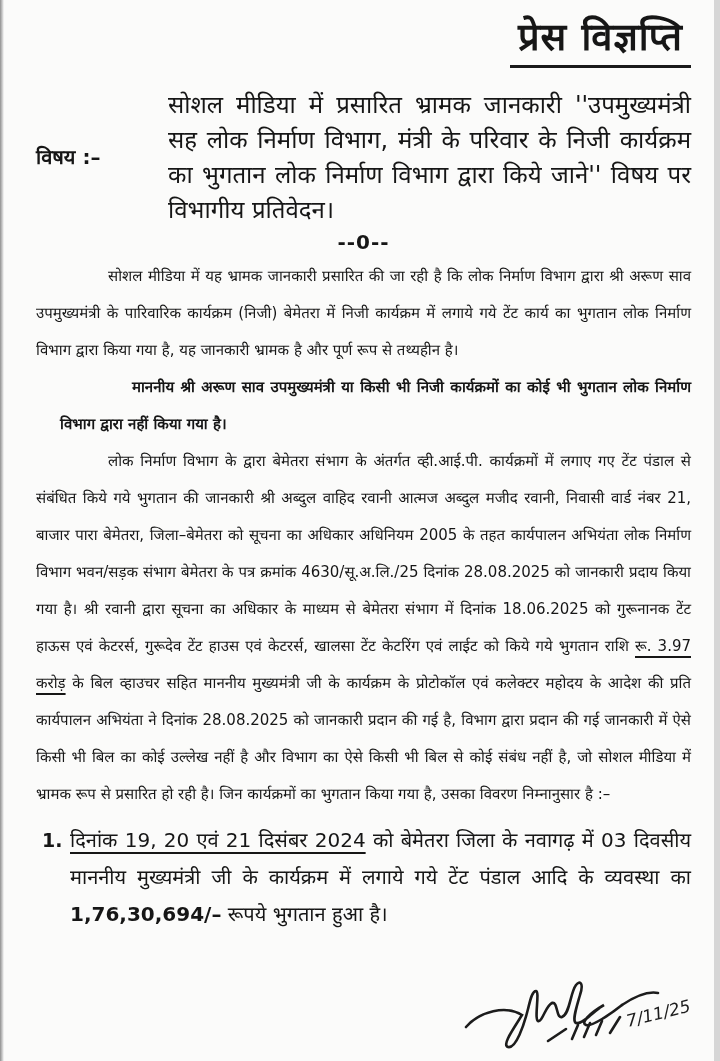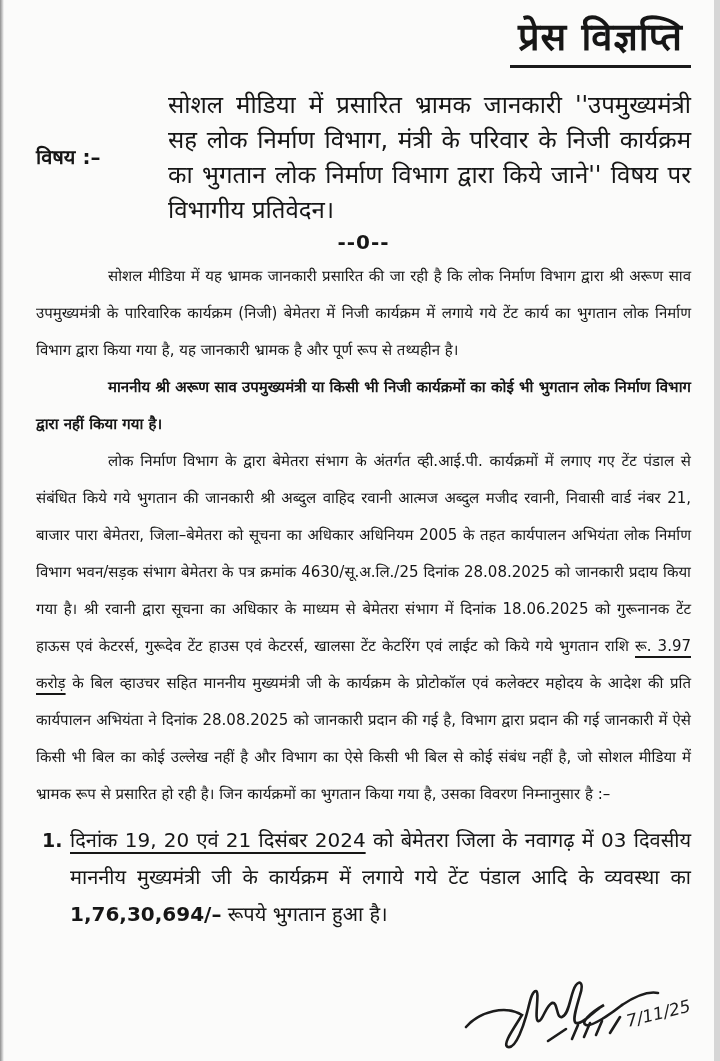--- a/index.html
+++ b/index.html
@@ -59,21 +59,21 @@
     margin: 0 0 4px 0;
     letter-spacing: 1px;
   }
   .para {
     font-size: 15px;
     line-height: 37px;
     text-align: justify;
     text-indent: 72px;
     margin: 0;
   }
-  .para.bold { font-weight: bold; }
+  .para.bold { font-weight: bold; margin-left: 24px; }
   .list { margin-top: 9px; }
   .list-item { display: flex; align-items: flex-start; padding-left: 6px; }
   .list-number {
     flex: 0 0 28px;
     font-size: 19px;
     font-weight: bold;
     line-height: 37px;
   }
   .list-item-text {
     flex: 1;

